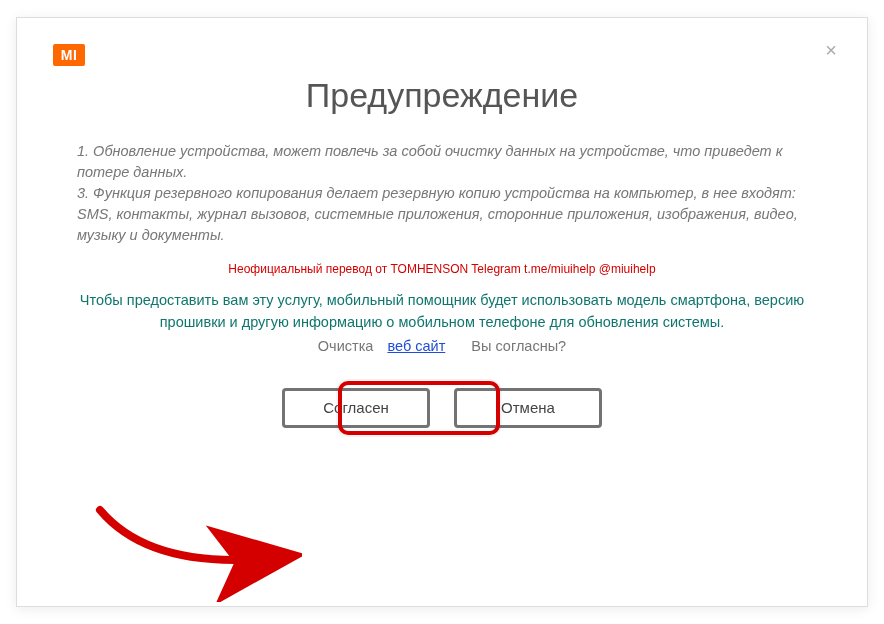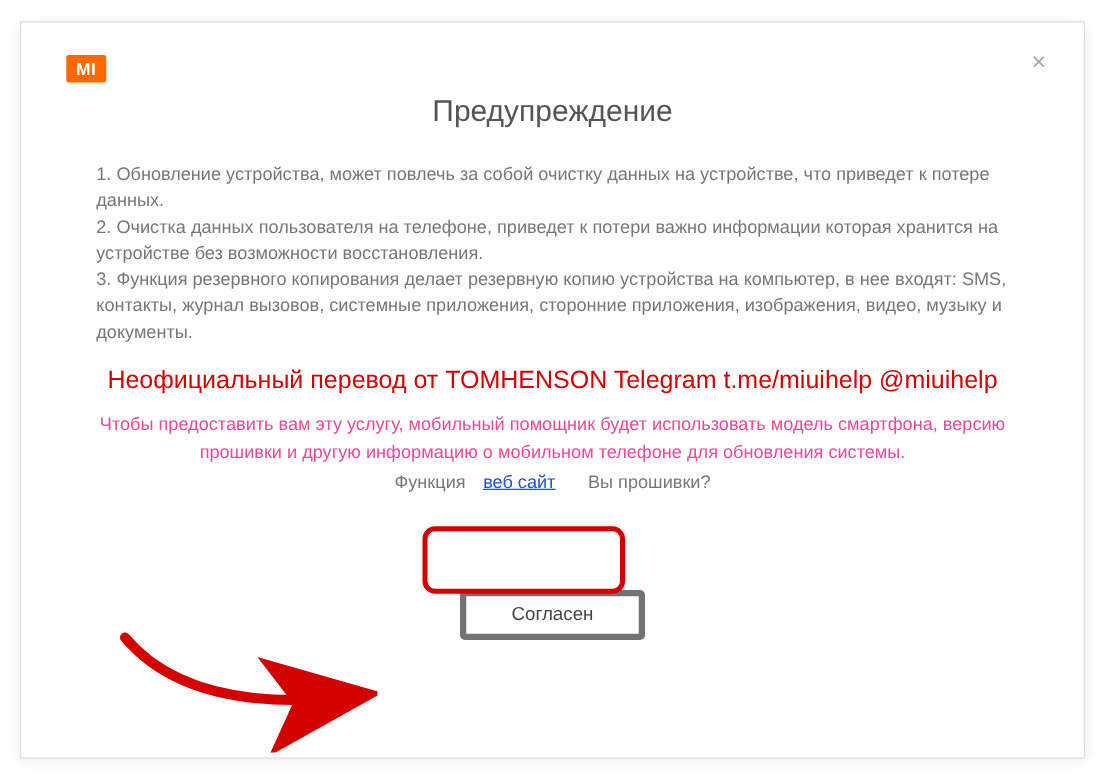--- a/index.html
+++ b/index.html
@@ -43,43 +43,44 @@
       height: 24px;
       color: #aaa;
       font-size: 20px;
       line-height: 24px;
       text-align: center;
       cursor: pointer;
       font-weight: 300;
     }
     .title {
       text-align: center;
-      font-size: 24px;
+      font-size: 34px;
       font-weight: 400;
       color: #555;
       margin-top: 58px;
       margin-bottom: 26px;
     }
     .content {
       padding: 0 60px;
     }
     .body-text {
       color: #777;
       font-size: 14.5px;
       line-height: 1.45;
       text-align: left;
+      font-style: italic;
     }
     .translator {
       color: #d40000;
       text-align: center;
-      font-size: 20px;
+      font-size: 12px;
       margin: 16px 0 14px;
     }
     .consent-info {
-      color: #ec4899;
+      color: #0f766e;
       text-align: center;
       font-size: 14.5px;
       line-height: 1.5;
     }
     .open-row {
       margin-top: 4px;
       text-align: center;
       color: #777;
       font-size: 14.5px;
     }
@@ -93,29 +94,28 @@
       display: flex;
       justify-content: center;
       gap: 24px;
       margin-top: 34px;
       position: relative;
     }
     .btn {
       width: 148px;
       height: 40px;
       background: #fff;
-      border: 5px solid #737373;
+      border: 3px solid #737373;
       border-radius: 4px;
       font-size: 15px;
       color: #444;
       cursor: pointer;
       display: flex;
       align-items: center;
       justify-content: center;
-      margin-top: 44px;
     }
     .highlight {
       position: absolute;
       border: 4px solid #d40000;
       border-radius: 10px;
       pointer-events: none;
       box-shadow: 0 0 0 2px rgba(212,0,0,0.05);
     }
     .highlight-agree {
       width: 162px;
@@ -137,37 +137,37 @@
 
 <div class="window">
   <div class="logo">MI</div>
   <div class="close-btn">×</div>
 
   <h1 class="title">Предупреждение</h1>
 
   <div class="content">
     <div class="body-text">
       <div>1. Обновление устройства, может повлечь за собой очистку данных на устройстве, что приведет к потере данных.</div>
-      <div>2. Очистка данных пользователя на телефоне, приведет к потери важно информации которая хранится на устройстве без возможности восстановления.</div>
       <div>3. Функция резервного копирования  делает резервную копию устройства на компьютер, в нее входят: SMS, контакты, журнал вызовов, системные приложения, сторонние приложения, изображения, видео, музыку и документы.</div>
     </div>
 
     <div class="translator">Неофициальный перевод от TOMHENSON Telegram t.me/miuihelp @miuihelp</div>
 
     <div class="consent-info">Чтобы предоставить вам эту услугу, мобильный помощник будет использовать модель смартфона, версию прошивки и другую информацию о мобильном телефоне для обновления системы.</div>
 
     <div class="open-row">
-      <span>Функция</span>
+      <span>Очистка</span>
       <span class="link">веб сайт</span>
-      <span>Вы прошивки?</span>
+      <span>Вы согласны?</span>
     </div>
 
     <div class="button-row">
       <div class="highlight highlight-agree"></div>
       <button class="btn">Согласен</button>
+      <button class="btn">Отмена</button>
     </div>
   </div>
 
   <svg class="arrow-svg" viewBox="0 0 210 100">
     <defs>
       <marker id="ah" markerWidth="12" markerHeight="12" refX="9" refY="5" orient="auto">
         <polygon points="0,0 12,5 0,10 3,5" fill="#d40000"></polygon>
       </marker>
     </defs>
     <path d="M 8 8 Q 60 70 190 55" stroke="#d40000" stroke-width="8" fill="none" marker-end="url(#ah)" stroke-linecap="round"></path>

